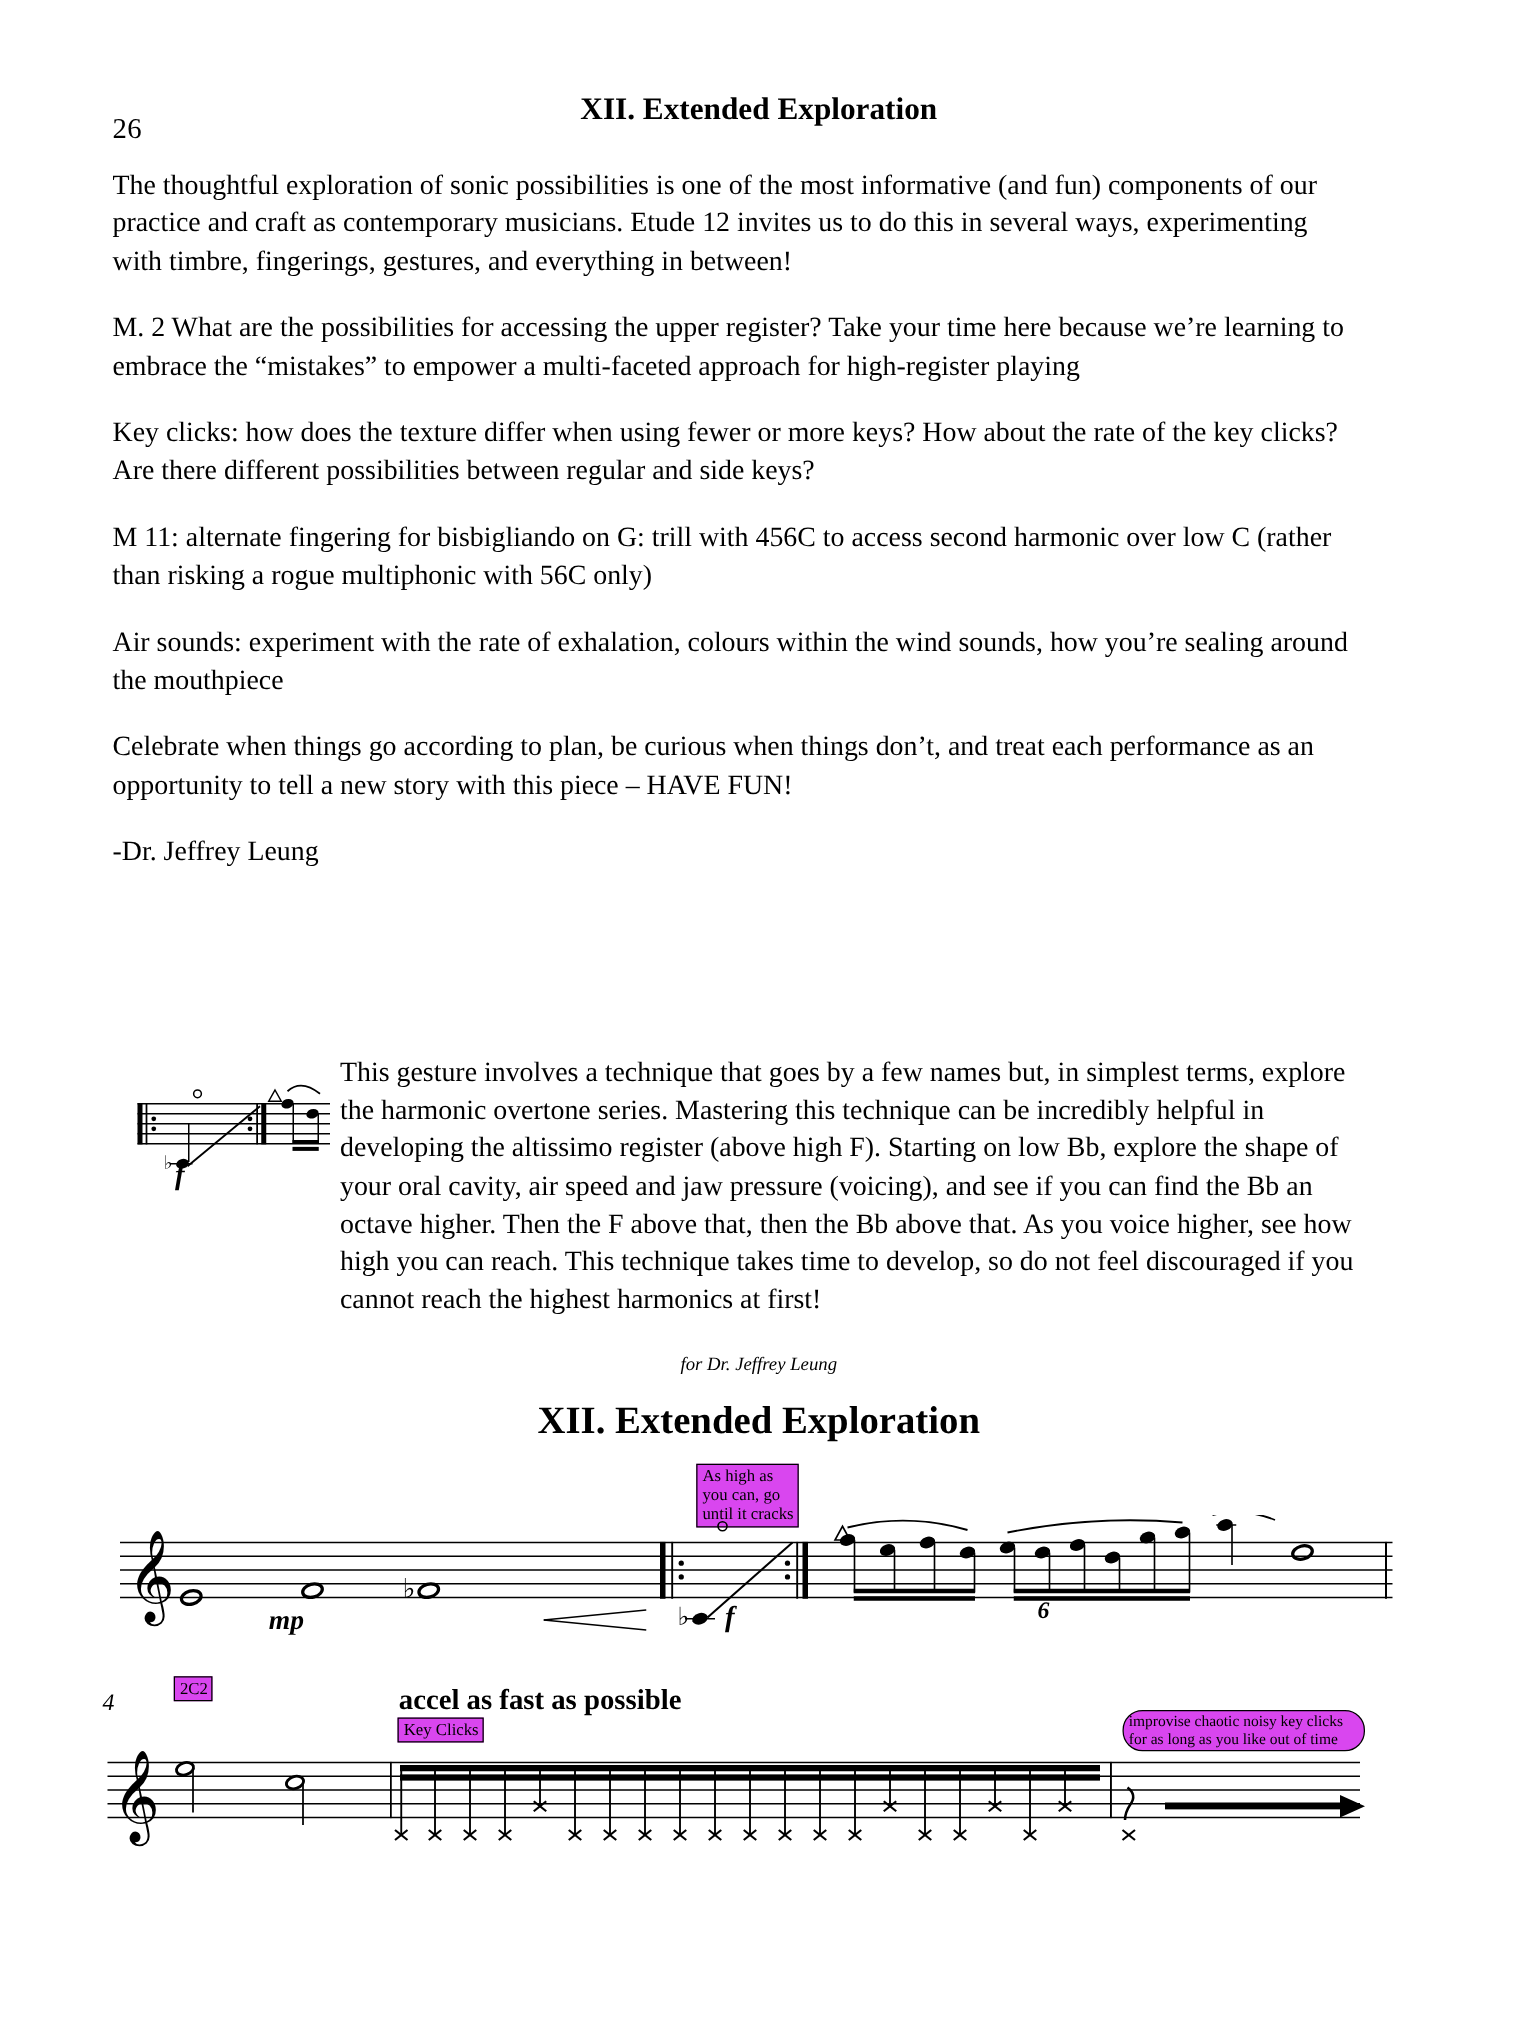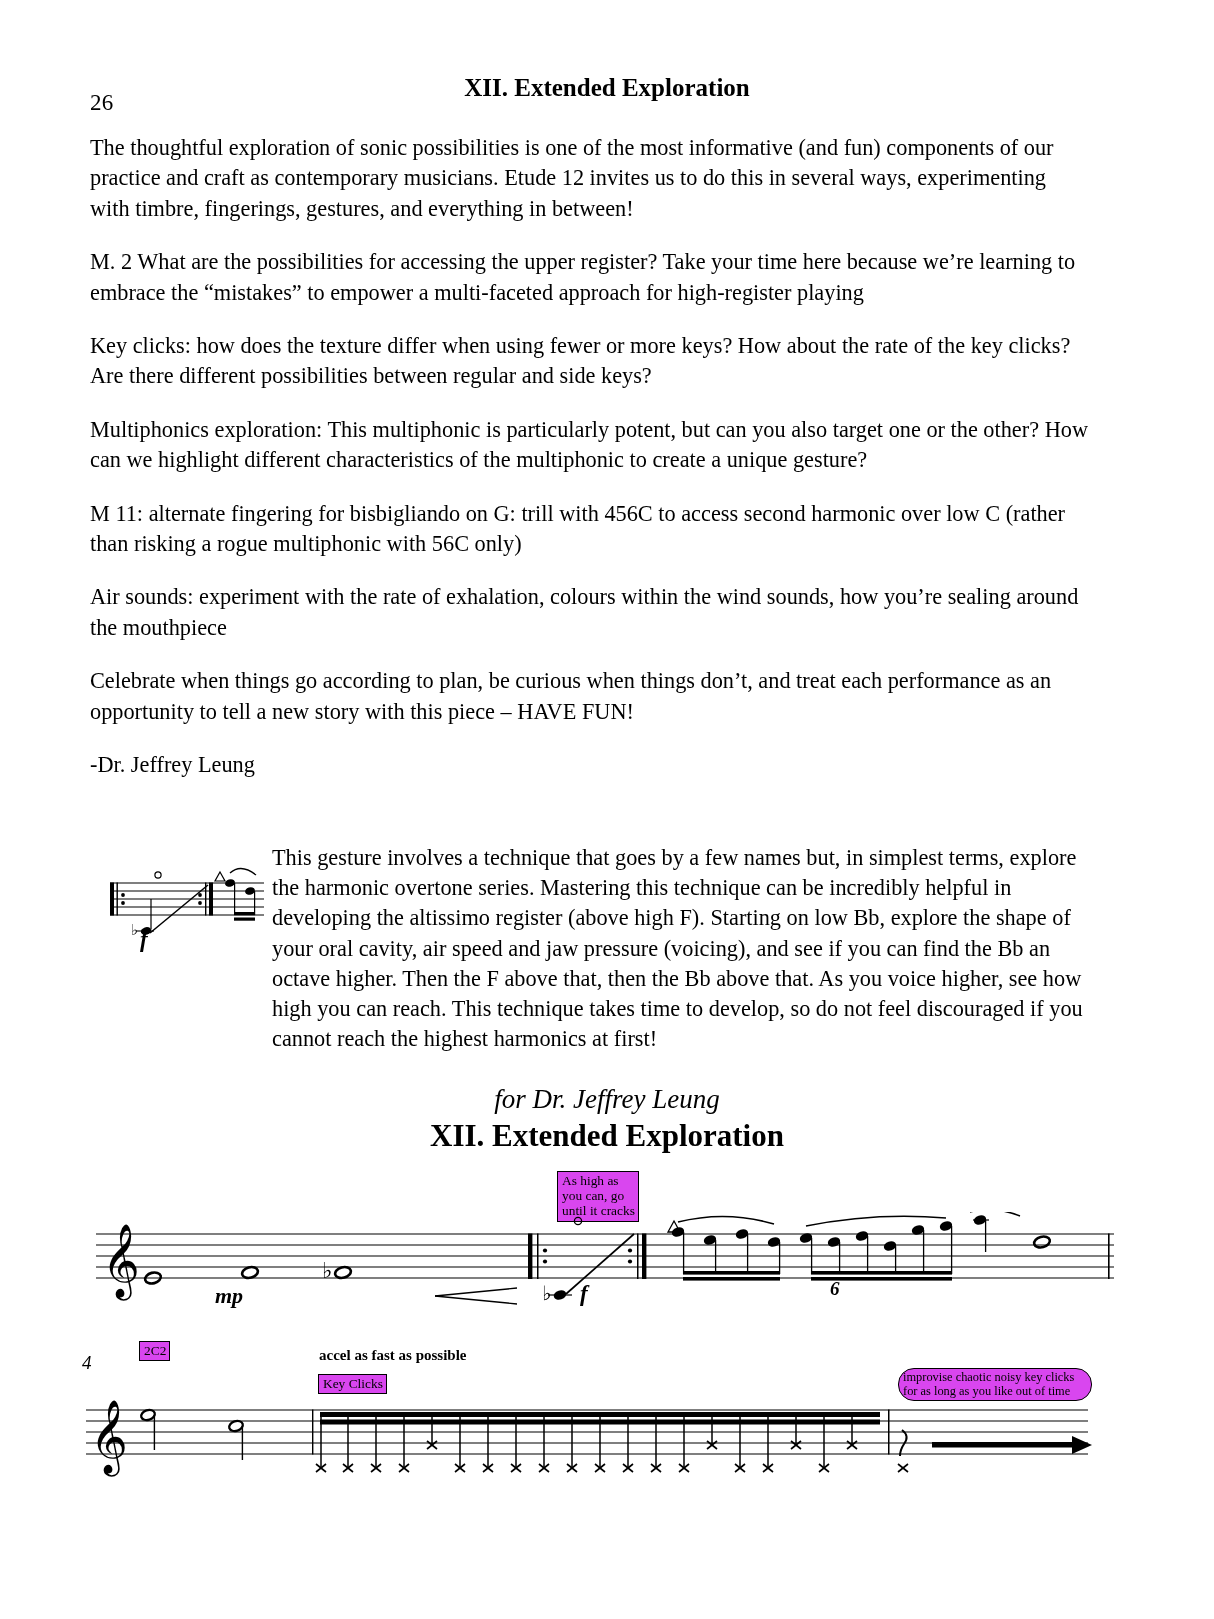--- a/index.html
+++ b/index.html
@@ -39,33 +39,33 @@
     text-align:center; font-weight:bold; font-size:23px;
   }
   .pn-body{
     position:absolute; left:272px; top:843px; width:822px;
     font-size:22.3px; line-height:30.2px;
   }
 
   
   .dedication{
     position:absolute; left:90px; top:1084px; width:1034px;
-    text-align:center; font-style:italic; font-size:27px;
+    text-align:center; font-style:italic; font-size:15px;
   }
   .score-title{
     position:absolute; left:90px; top:1118px; width:1034px;
     text-align:center; font-weight:bold; font-size:31px;
   }
 
   
   .music{ position:absolute; }
   .tempo{
     position:absolute; font-weight:bold; font-size:22.5px; white-space:nowrap;
   }
-  .expr-bold{ position:absolute; font-weight:bold; font-size:15px; white-space:nowrap; }
+  .expr-bold{ position:absolute; font-weight:bold; font-size:23px; white-space:nowrap; }
   .boxnote{
     position:absolute; border:1.3px solid #000; background:#d946ef;
     font-size:13.4px; line-height:15.2px; padding:1px 3px 2px 4px;
     font-family:"Liberation Serif", serif; white-space:nowrap;
   }
   .boxnote.small{ font-size:12.4px; line-height:14px;border-radius:16px; }
   .dyn{
     position:absolute; font-family:"Liberation Serif", serif;
     font-style:italic; font-weight:bold; font-size:23px;
   }
@@ -80,21 +80,20 @@
 
   <div class="runhead">
     <div class="folio">26</div>
     <div class="runtitle">XII. Extended Exploration</div>
   </div>
 
   <div class="prose">
     <p>The thoughtful exploration of sonic possibilities is one of the most informative (and fun) components of our practice and craft as contemporary musicians. Etude 12 invites us to do this in several ways, experimenting with timbre, fingerings, gestures, and everything in between!</p>
     <p>M. 2 What are the possibilities for accessing the upper register? Take your time here because we’re learning to embrace the “mistakes” to empower a multi-faceted approach for high-register playing</p>
     <p>Key clicks: how does the texture differ when using fewer or more keys? How about the rate of the key clicks? Are there different possibilities between regular and side keys?</p>
-    <p>Multiphonics exploration: This multiphonic is particularly potent, but can you also target one or the other? How can we highlight different characteristics of the multiphonic to create a unique gesture?</p>
     <p>M 11: alternate fingering for bisbigliando on G: trill with 456C to access second harmonic over low C (rather than risking a rogue multiphonic with 56C only)</p>
     <p>Air sounds: experiment with the rate of exhalation, colours within the wind sounds, how you’re sealing around the mouthpiece</p>
     <p>Celebrate when things go according to plan, be curious when things don’t, and treat each performance as an opportunity to tell a new story with this piece – HAVE FUN!</p>
     <p class="byline">-Dr. Jeffrey Leung</p>
   </div>
 
   <div class="pn-body">This gesture involves a technique that goes by a few names but, in simplest terms, explore the harmonic overtone series. Mastering this technique can be incredibly helpful in developing the altissimo register (above high F). Starting on low Bb, explore the shape of your oral cavity, air speed and jaw pressure (voicing), and see if you can find the Bb an octave higher. Then the F above that, then the Bb above that. As you voice higher, see how high you can reach. This technique takes time to develop, so do not feel discouraged if you cannot reach the highest harmonics at first!</div>
 
   <div class="music" style="left:104px; top:855px; width:170px; height:105px;">
     <svg class="staffsvg" width="170" height="105" viewBox="0 0 170 105">

